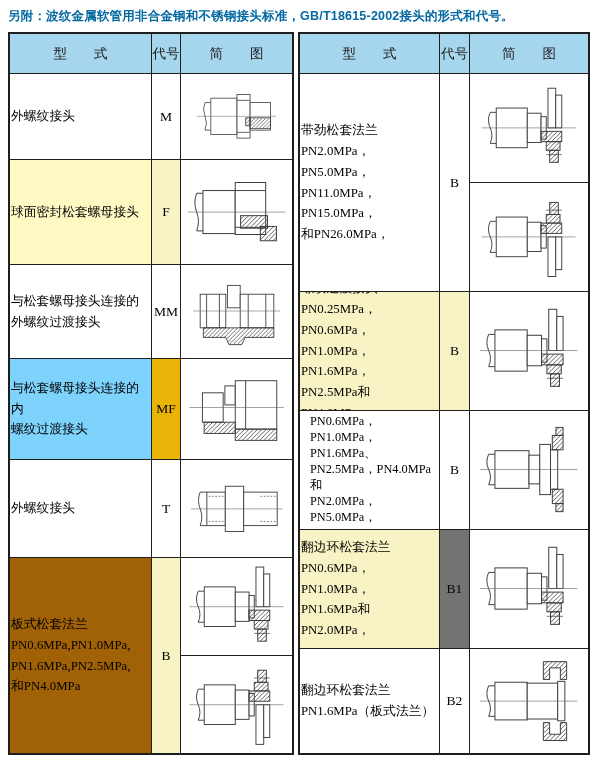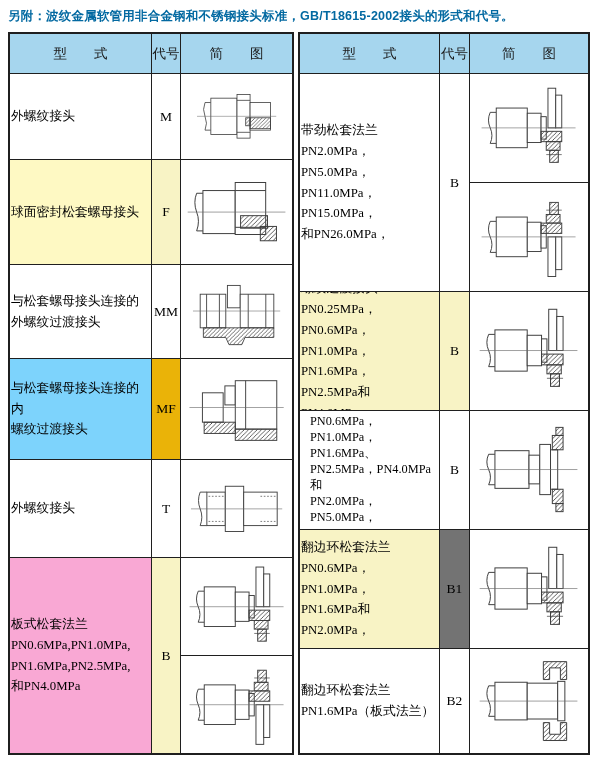--- a/index.html
+++ b/index.html
@@ -212,21 +212,21 @@
       </div>
 
       <div class="cell type-cell">外螺纹接头</div>
       <div class="cell code-cell">T</div>
       <div class="cell diag-cell last-col">
         <svg viewBox="0 0 116 100">
             <use href="#d-butt"></use>
           </svg>
       </div>
 
-      <div class="cell type-cell last-row" style="background:#f9a8d4">板式松套法兰
+      <div class="cell type-cell last-row" style="background:#a16207">板式松套法兰
 PN0.6MPa,PN1.0MPa,
 PN1.6MPa,PN2.5MPa,
 和PN4.0MPa</div>
       <div class="cell code-cell last-row" style="background:#f8f3c5">B</div>
       <div class="cell diag-cell diag-split last-col last-row">
         <div class="half first">
           <svg viewBox="0 0 116 100">
               <use href="#d-flange-up"></use>
             </svg>
         </div>

